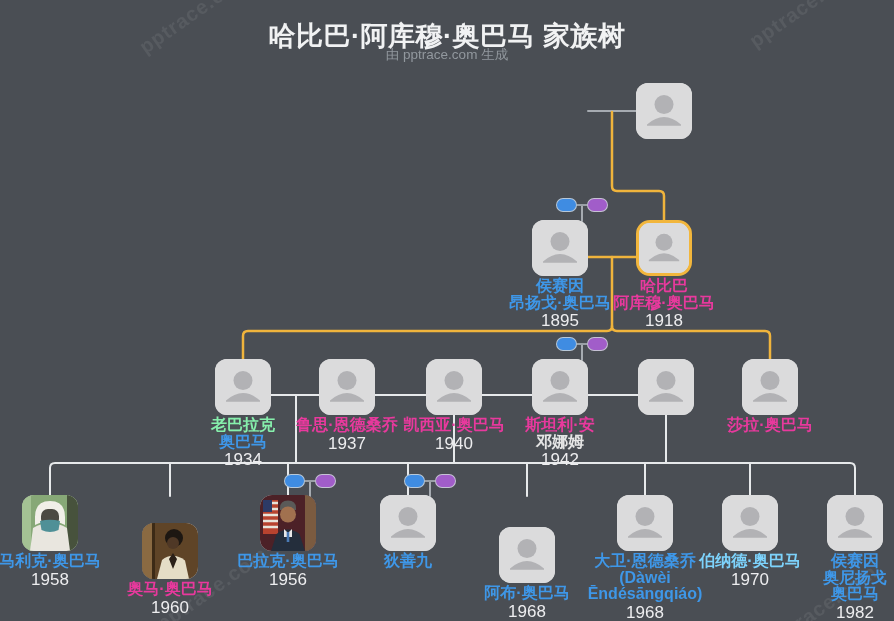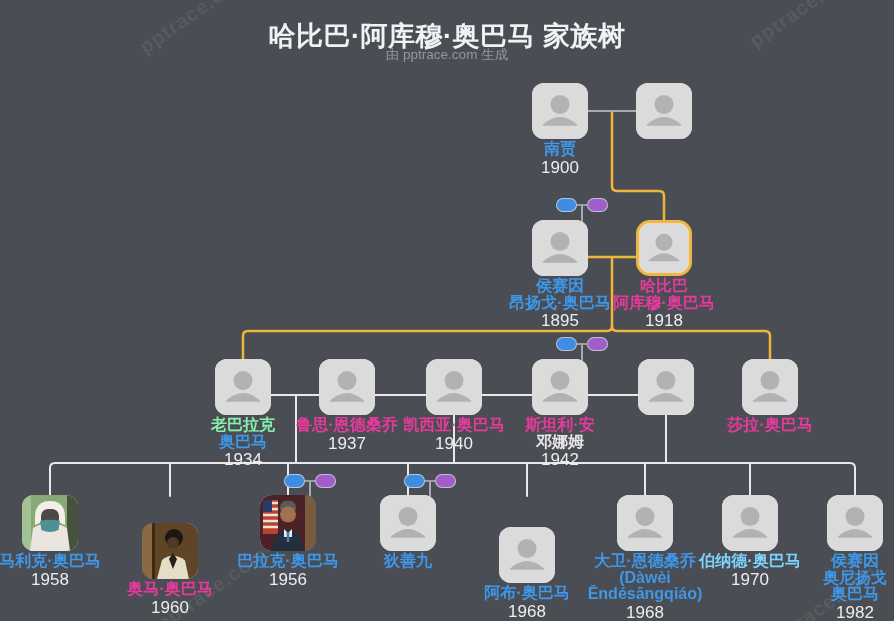--- a/index.html
+++ b/index.html
@@ -78,33 +78,20 @@
 
     <path class="ln-white" d="M50 496 L50 468 Q50 463 55 463 L850 463 Q855 463 855 468 L855 496"></path>
     <path class="ln-white" d="M170 463 L170 496"></path>
     <path class="ln-white" d="M288 463 L288 496"></path>
     <path class="ln-white" d="M408 463 L408 496"></path>
     <path class="ln-white" d="M527 463 L527 496"></path>
     <path class="ln-white" d="M645 463 L645 496"></path>
     <path class="ln-white" d="M750 463 L750 496"></path>
   </svg>
 
-<div class="person" style="left: 532px; top: 83px;">
-      <div class="avatar">
-        <svg viewBox="0 0 56 56">
-          <rect width="56" height="56" fill="#dbdbdc"></rect>
-          <circle cx="28" cy="21.5" r="9.5" fill="#b2b2b5"></circle>
-          <path d="M11 41.5 Q28 26.5 45 41.5 L45 42.8 L11 42.8 Z" fill="#b2b2b5"></path>
-        </svg>
-      </div>
-      <div class="label">
-        <div class="name-line" style="color: rgb(62, 151, 232);">南贾</div>
-        <div class="year-line">1900</div>
-      </div>
-    </div>
     <div class="person" style="left: 636px; top: 83px;">
       <div class="avatar">
         <svg viewBox="0 0 56 56">
           <rect width="56" height="56" fill="#dbdbdc"></rect>
           <circle cx="28" cy="21.5" r="9.5" fill="#b2b2b5"></circle>
           <path d="M11 41.5 Q28 26.5 45 41.5 L45 42.8 L11 42.8 Z" fill="#b2b2b5"></path>
         </svg>
       </div>
     </div>
     <div class="person" style="left: 532px; top: 220px;">

